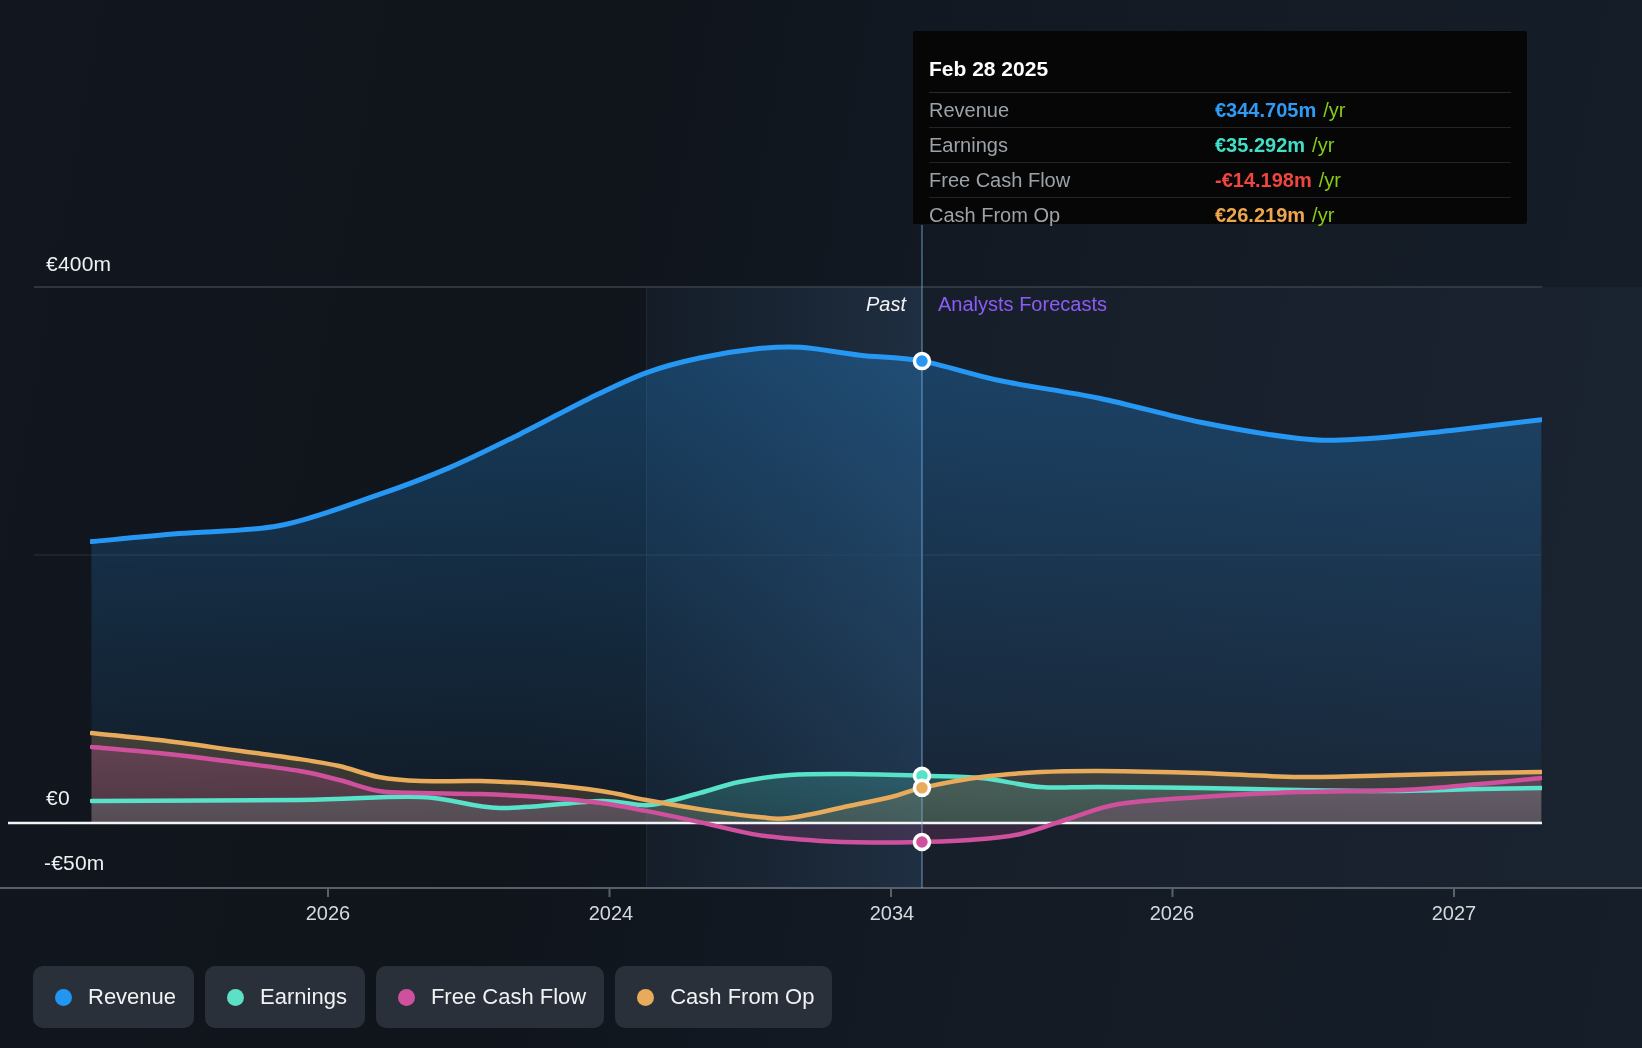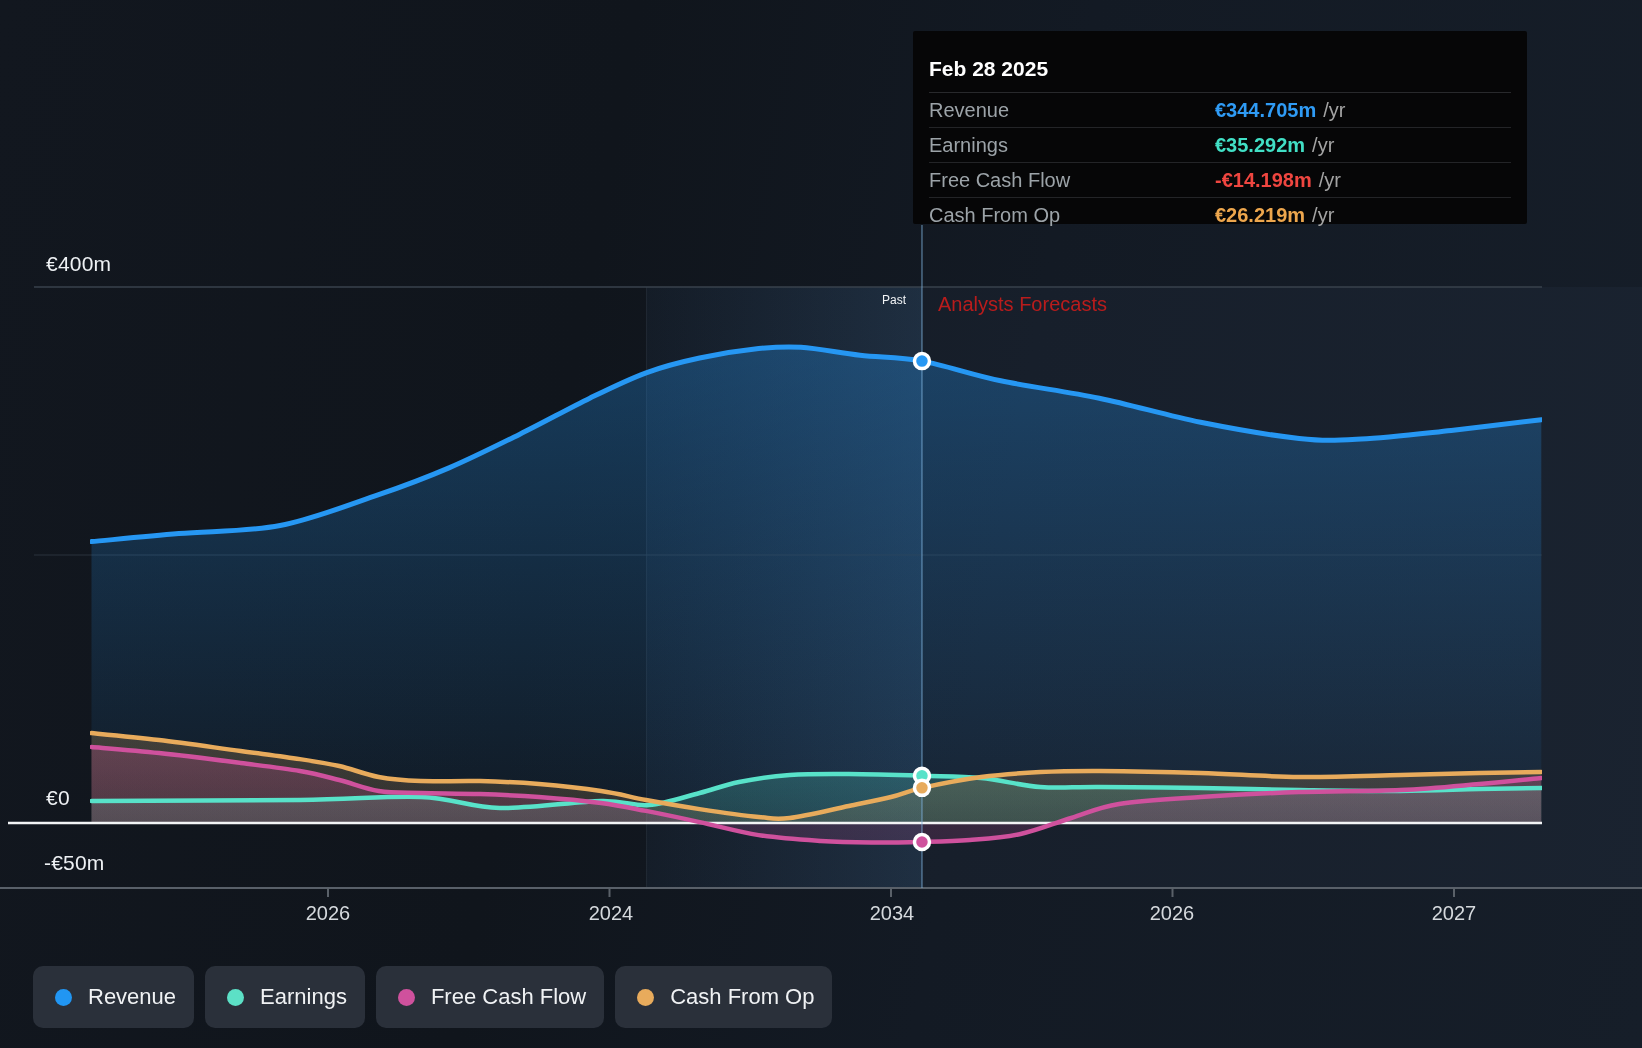--- a/index.html
+++ b/index.html
@@ -6,36 +6,36 @@
   body{
     width:1642px;height:1048px;overflow:hidden;position:relative;
     background:linear-gradient(100deg,#12171f 0%,#10151c 35%,#131a24 60%,#161e29 100%);
     font-family:"Liberation Sans",sans-serif;
     -webkit-font-smoothing:antialiased;
   }
   #chart-svg{position:absolute;left:0;top:0;}
   .abs{position:absolute;}
   .ylabel{color:#eef1f4;font-size:21px;font-weight:400;letter-spacing:.2px;}
   .xlabel{color:#d5d9dd;font-size:20px;width:90px;text-align:center;}
-  .past-label{color:#f2f4f6;font-size:12px;font-weight:500;}
-  .fcast-label{color:#b91c1c;font-size:20px;font-weight:400;}
+  .past-label{color:#f2f4f6;font-size:20px;font-weight:500;font-style:italic;}
+  .fcast-label{color:#8b5cf6;font-size:20px;font-weight:400;}
   
   .tooltip{
     left:913px;top:31px;width:614px;height:193px;
     background:#060607;border-radius:2px;box-sizing:border-box;
     padding:12px 16px;z-index:5;
   }
   .tt-title{height:49px;line-height:52px;color:#ffffff;font-size:21px;font-weight:700;
     border-bottom:1px solid #28292c;}
   .tt-row{height:34px;line-height:34.5px;display:flex;align-items:center;
     border-bottom:1px solid #232427;font-size:20px;}
   .tt-row:last-child{border-bottom:none;}
   .tt-label{flex:0 0 286px;color:#9ca3a8;}
   .tt-value{font-weight:600;}
-  .tt-suffix{color:#a3a3a3;margin-left:7px;font-weight:400;}
+  .tt-suffix{color:#84cc16;margin-left:7px;font-weight:400;}
   
   .legend{left:33px;top:966px;display:flex;gap:11px;z-index:4;}
   .pill{
     height:62px;border-radius:10px;background:#2a303a;
     display:inline-flex;align-items:center;
     padding:0 18px 0 22px;cursor:pointer;
   }
   .pill-dot{width:17px;height:17px;border-radius:50%;margin-right:16px;flex:0 0 17px;}
   .pill-label{color:#f0f2f4;font-size:22px;white-space:nowrap;}
 </style>

